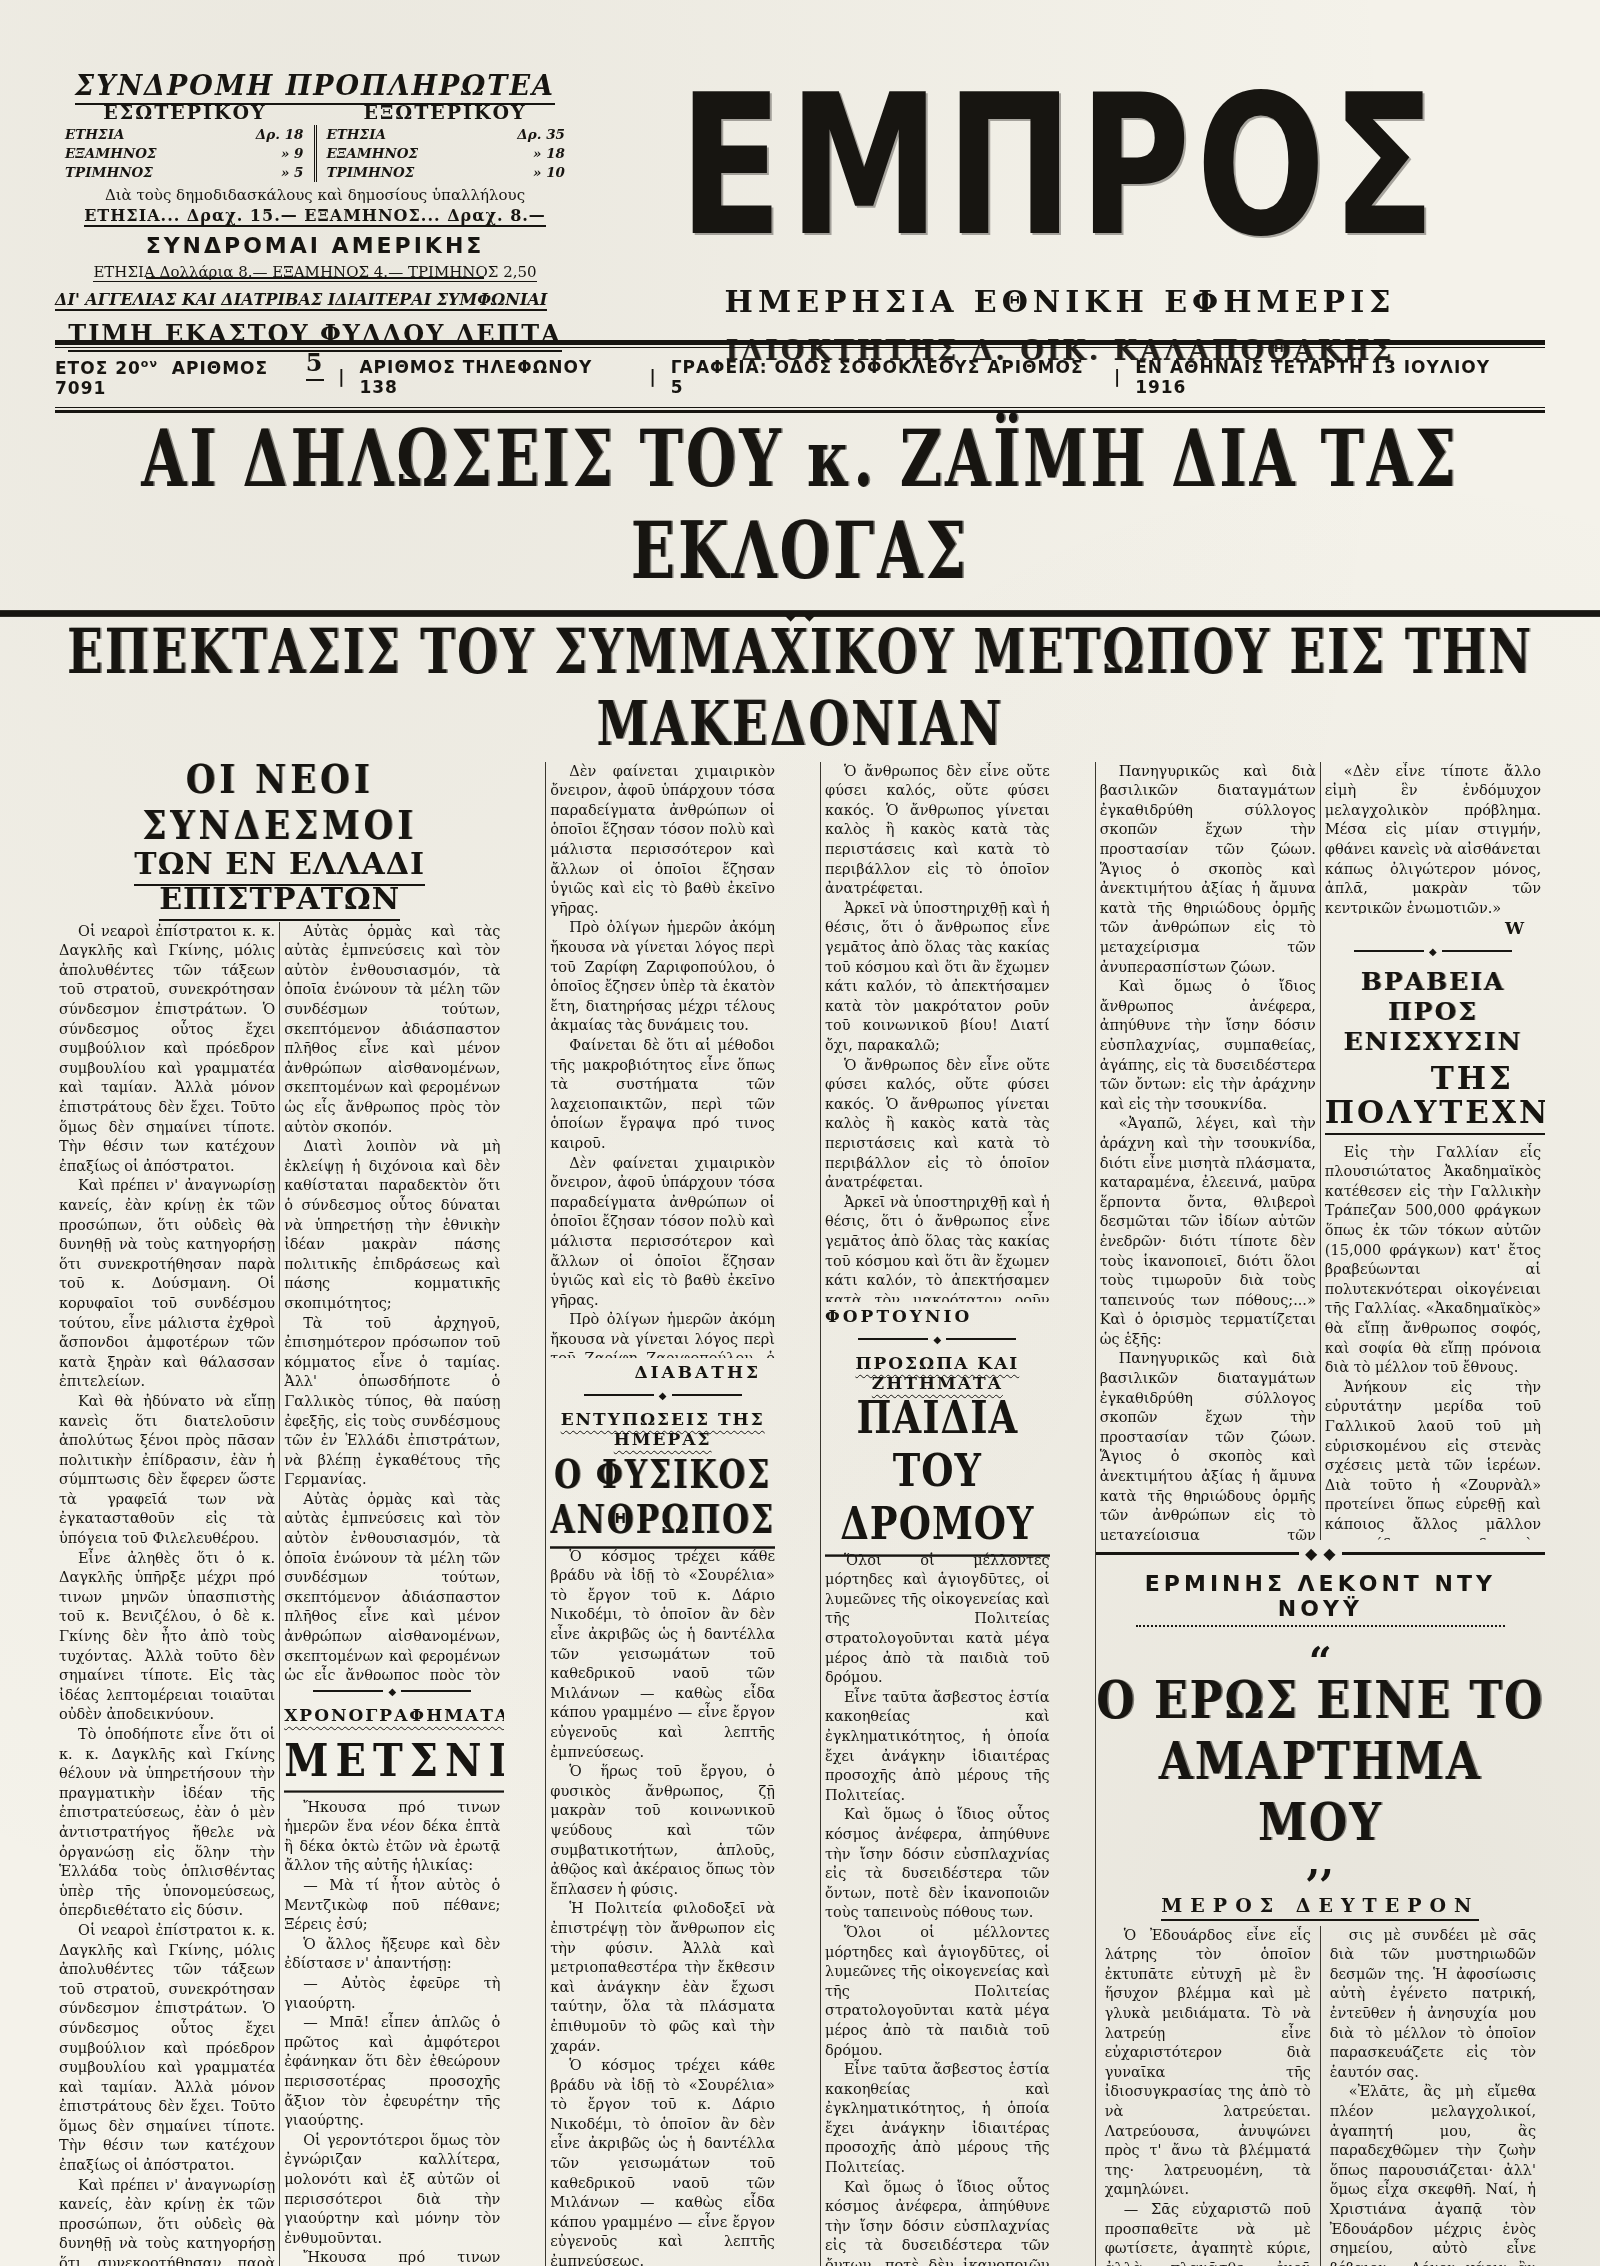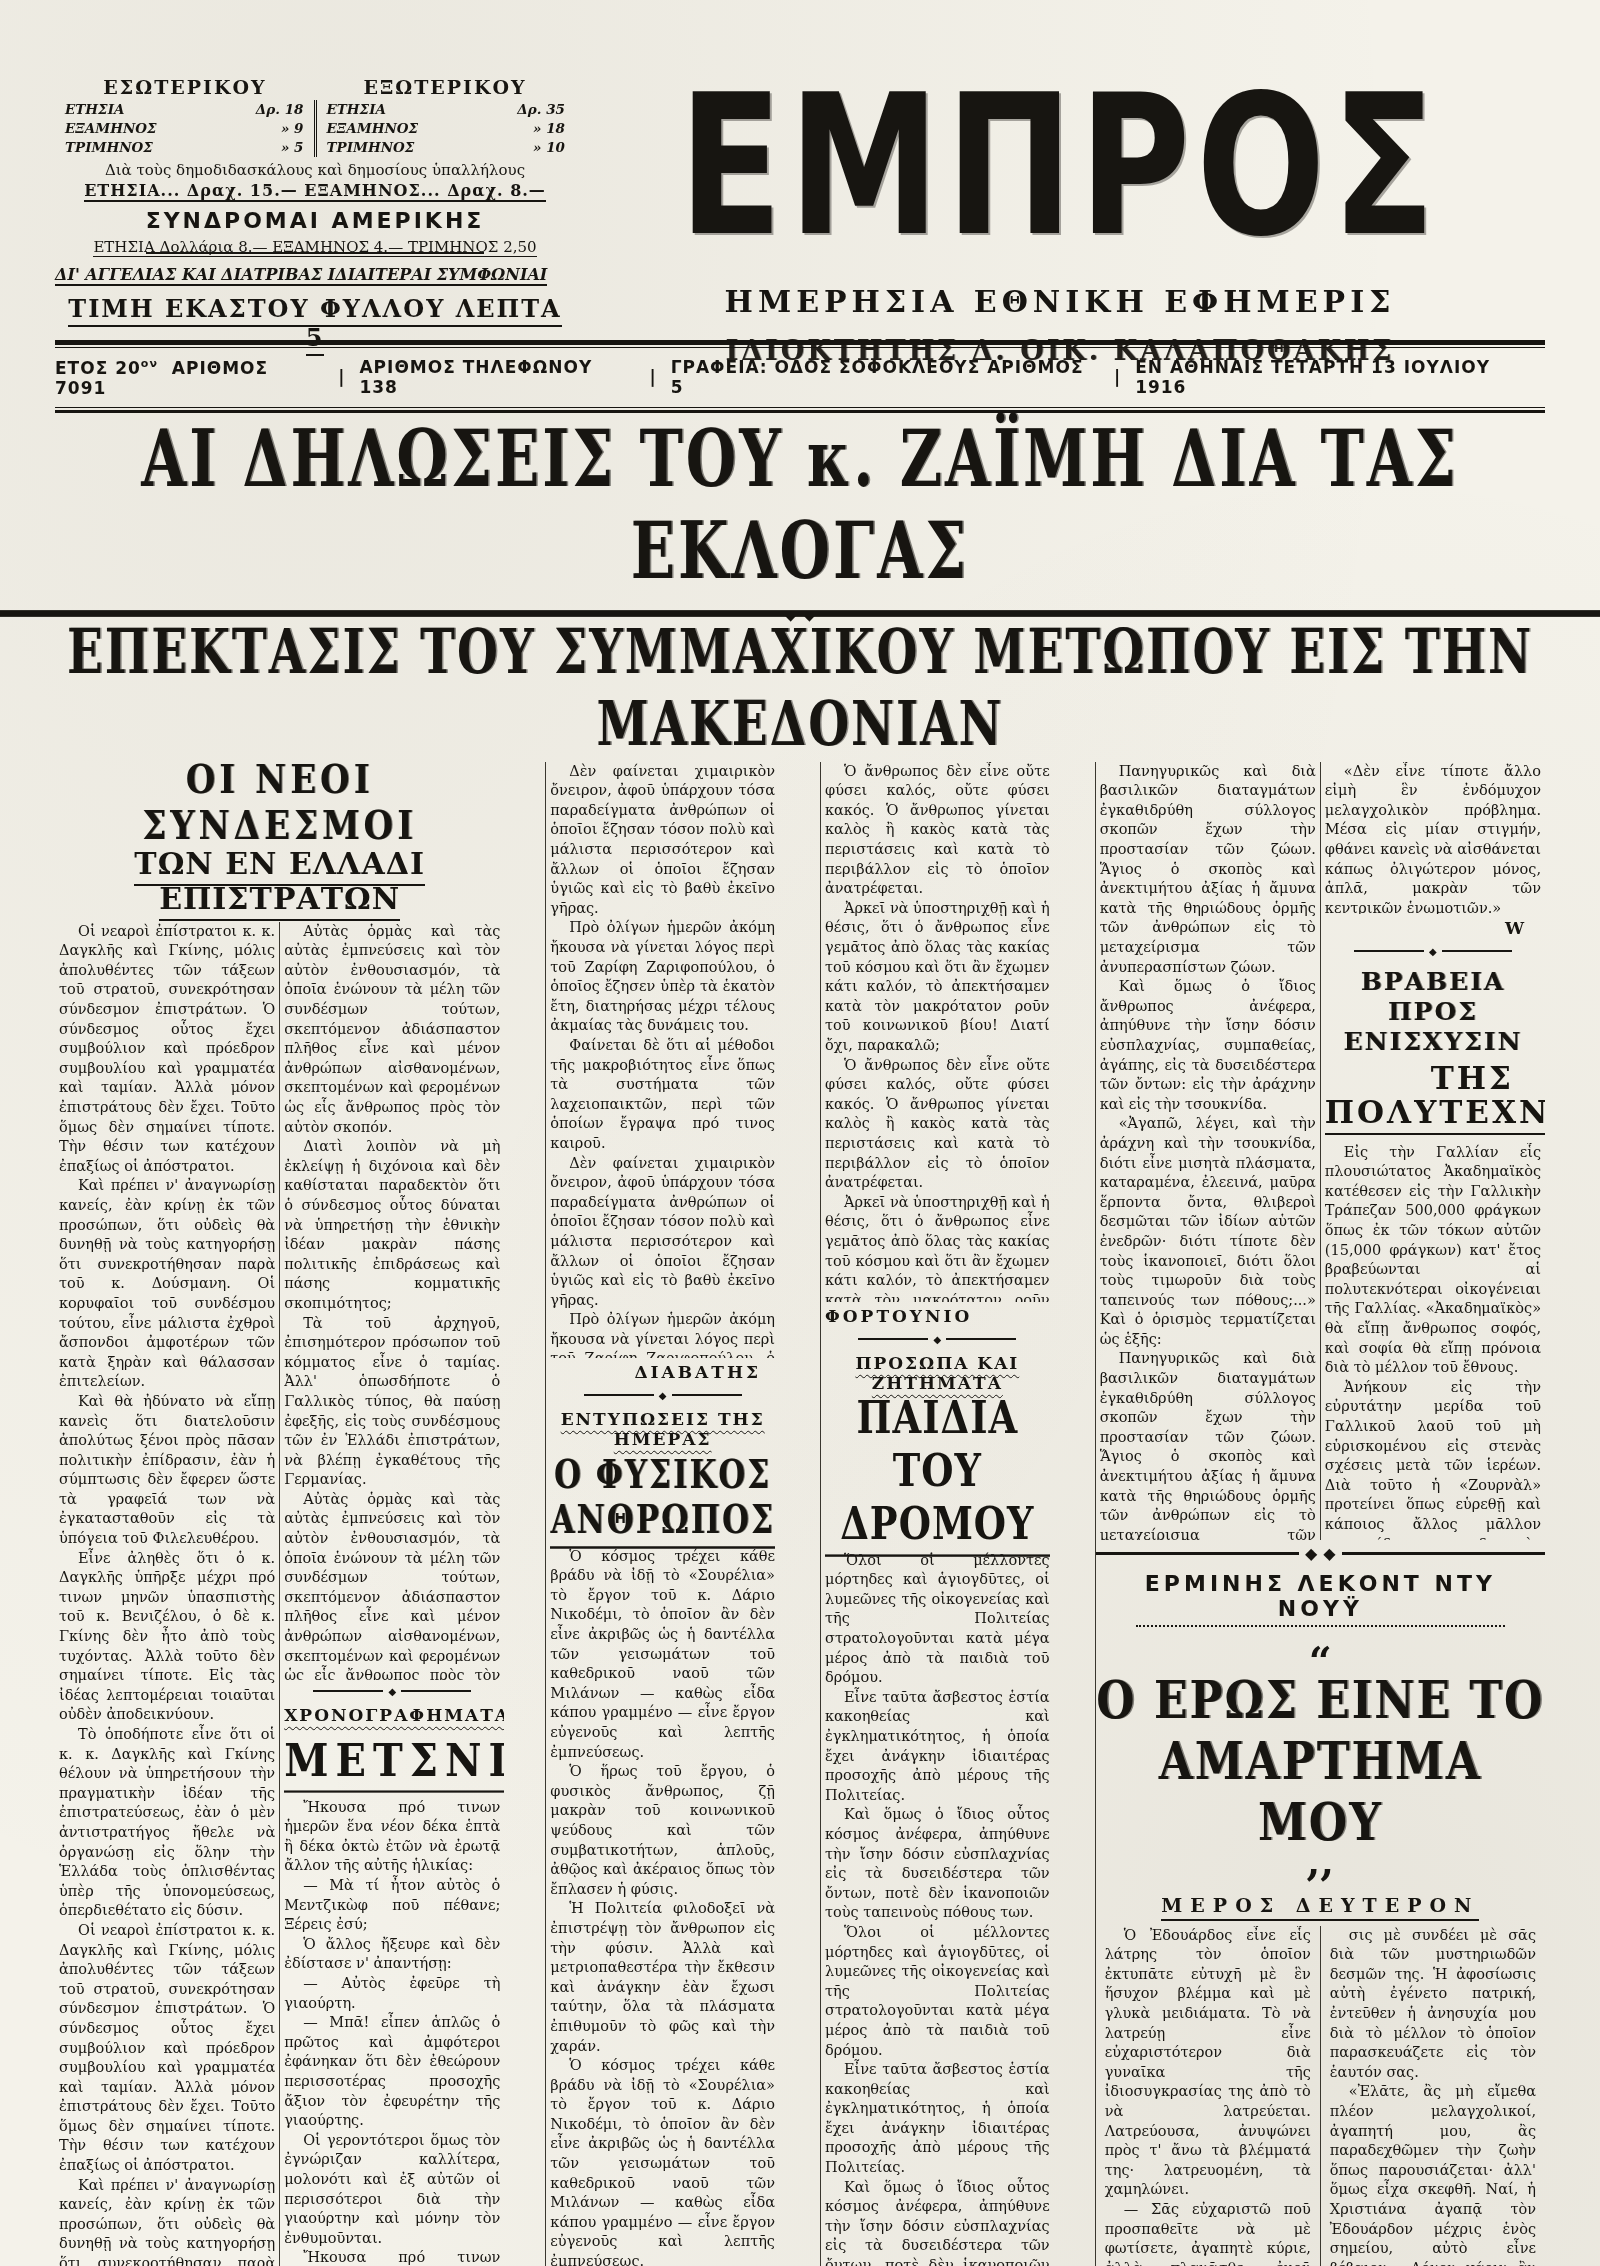--- a/index.html
+++ b/index.html
@@ -7,21 +7,21 @@
   *{box-sizing:border-box;}
   .page{position:relative;width:1600px;height:2266px;overflow:hidden;background:
     radial-gradient(ellipse at 20% 10%, rgba(120,110,90,.08), transparent 60%),
     radial-gradient(ellipse at 85% 90%, rgba(120,110,90,.10), transparent 55%),
     #f4f2ea;color:#171511;display:flex;flex-direction:column;}
   
   .header{display:flex;padding:52px 55px 0 55px;height:340px;}
   .subbox{width:520px;padding-top:18px;}
   .sub-title{font-size:27px;font-weight:bold;font-style:italic;letter-spacing:2px;text-align:center;}
   .sub-title span{border-bottom:2px solid #171511;padding-bottom:2px;}
-  .sub-heads{display:flex;margin-top:6px;}
+  .sub-heads{display:flex;}
   .sub-heads div{flex:1;text-align:center;font-weight:bold;font-size:19px;letter-spacing:2px;}
   .sub-grid{display:flex;margin-top:2px;}
   .sub-half{flex:1;padding:0 10px;}
   .sub-half.left{border-right:3px double #171511;}
   .sub-row{display:flex;justify-content:space-between;font-size:13.5px;font-weight:bold;font-style:italic;line-height:19px;}
   .sub-note{text-align:center;font-size:15px;margin-top:4px;}
   .sub-teachers{text-align:center;font-size:16px;font-weight:bold;letter-spacing:1px;margin-top:2px;}
   .sub-teachers span{border-bottom:2px solid #171511;}
   .sub-america{text-align:center;font-size:22px;font-weight:bold;letter-spacing:3px;font-family:"DejaVu Sans",sans-serif;margin-top:8px;}
   .sub-america span{border-bottom:2px solid #171511;padding-bottom:19px;}
@@ -92,20 +92,21 @@
   .feu-cols{flex:1;display:flex;overflow:hidden;}
   .feu-col{flex:1;padding:0 9px;overflow:hidden;text-align:justify;}
 </style>
 </head>
 <body>
 
 <div class="page">
 
   <div class="header">
     <div class="subbox">
+      <div class="sub-title"><span>ΣΥΝΔΡΟΜΗ ΠΡΟΠΛΗΡΩΤΕΑ</span></div>
       <div class="sub-heads">
         <div>ΕΣΩΤΕΡΙΚΟΥ</div>
         <div>ΕΞΩΤΕΡΙΚΟΥ</div>
       </div>
       <div class="sub-grid">
         <div class="sub-half left">
           <div class="sub-row">
               <span>ΕΤΗΣΙΑ</span>
               <span>Δρ. 18</span>
             </div>

